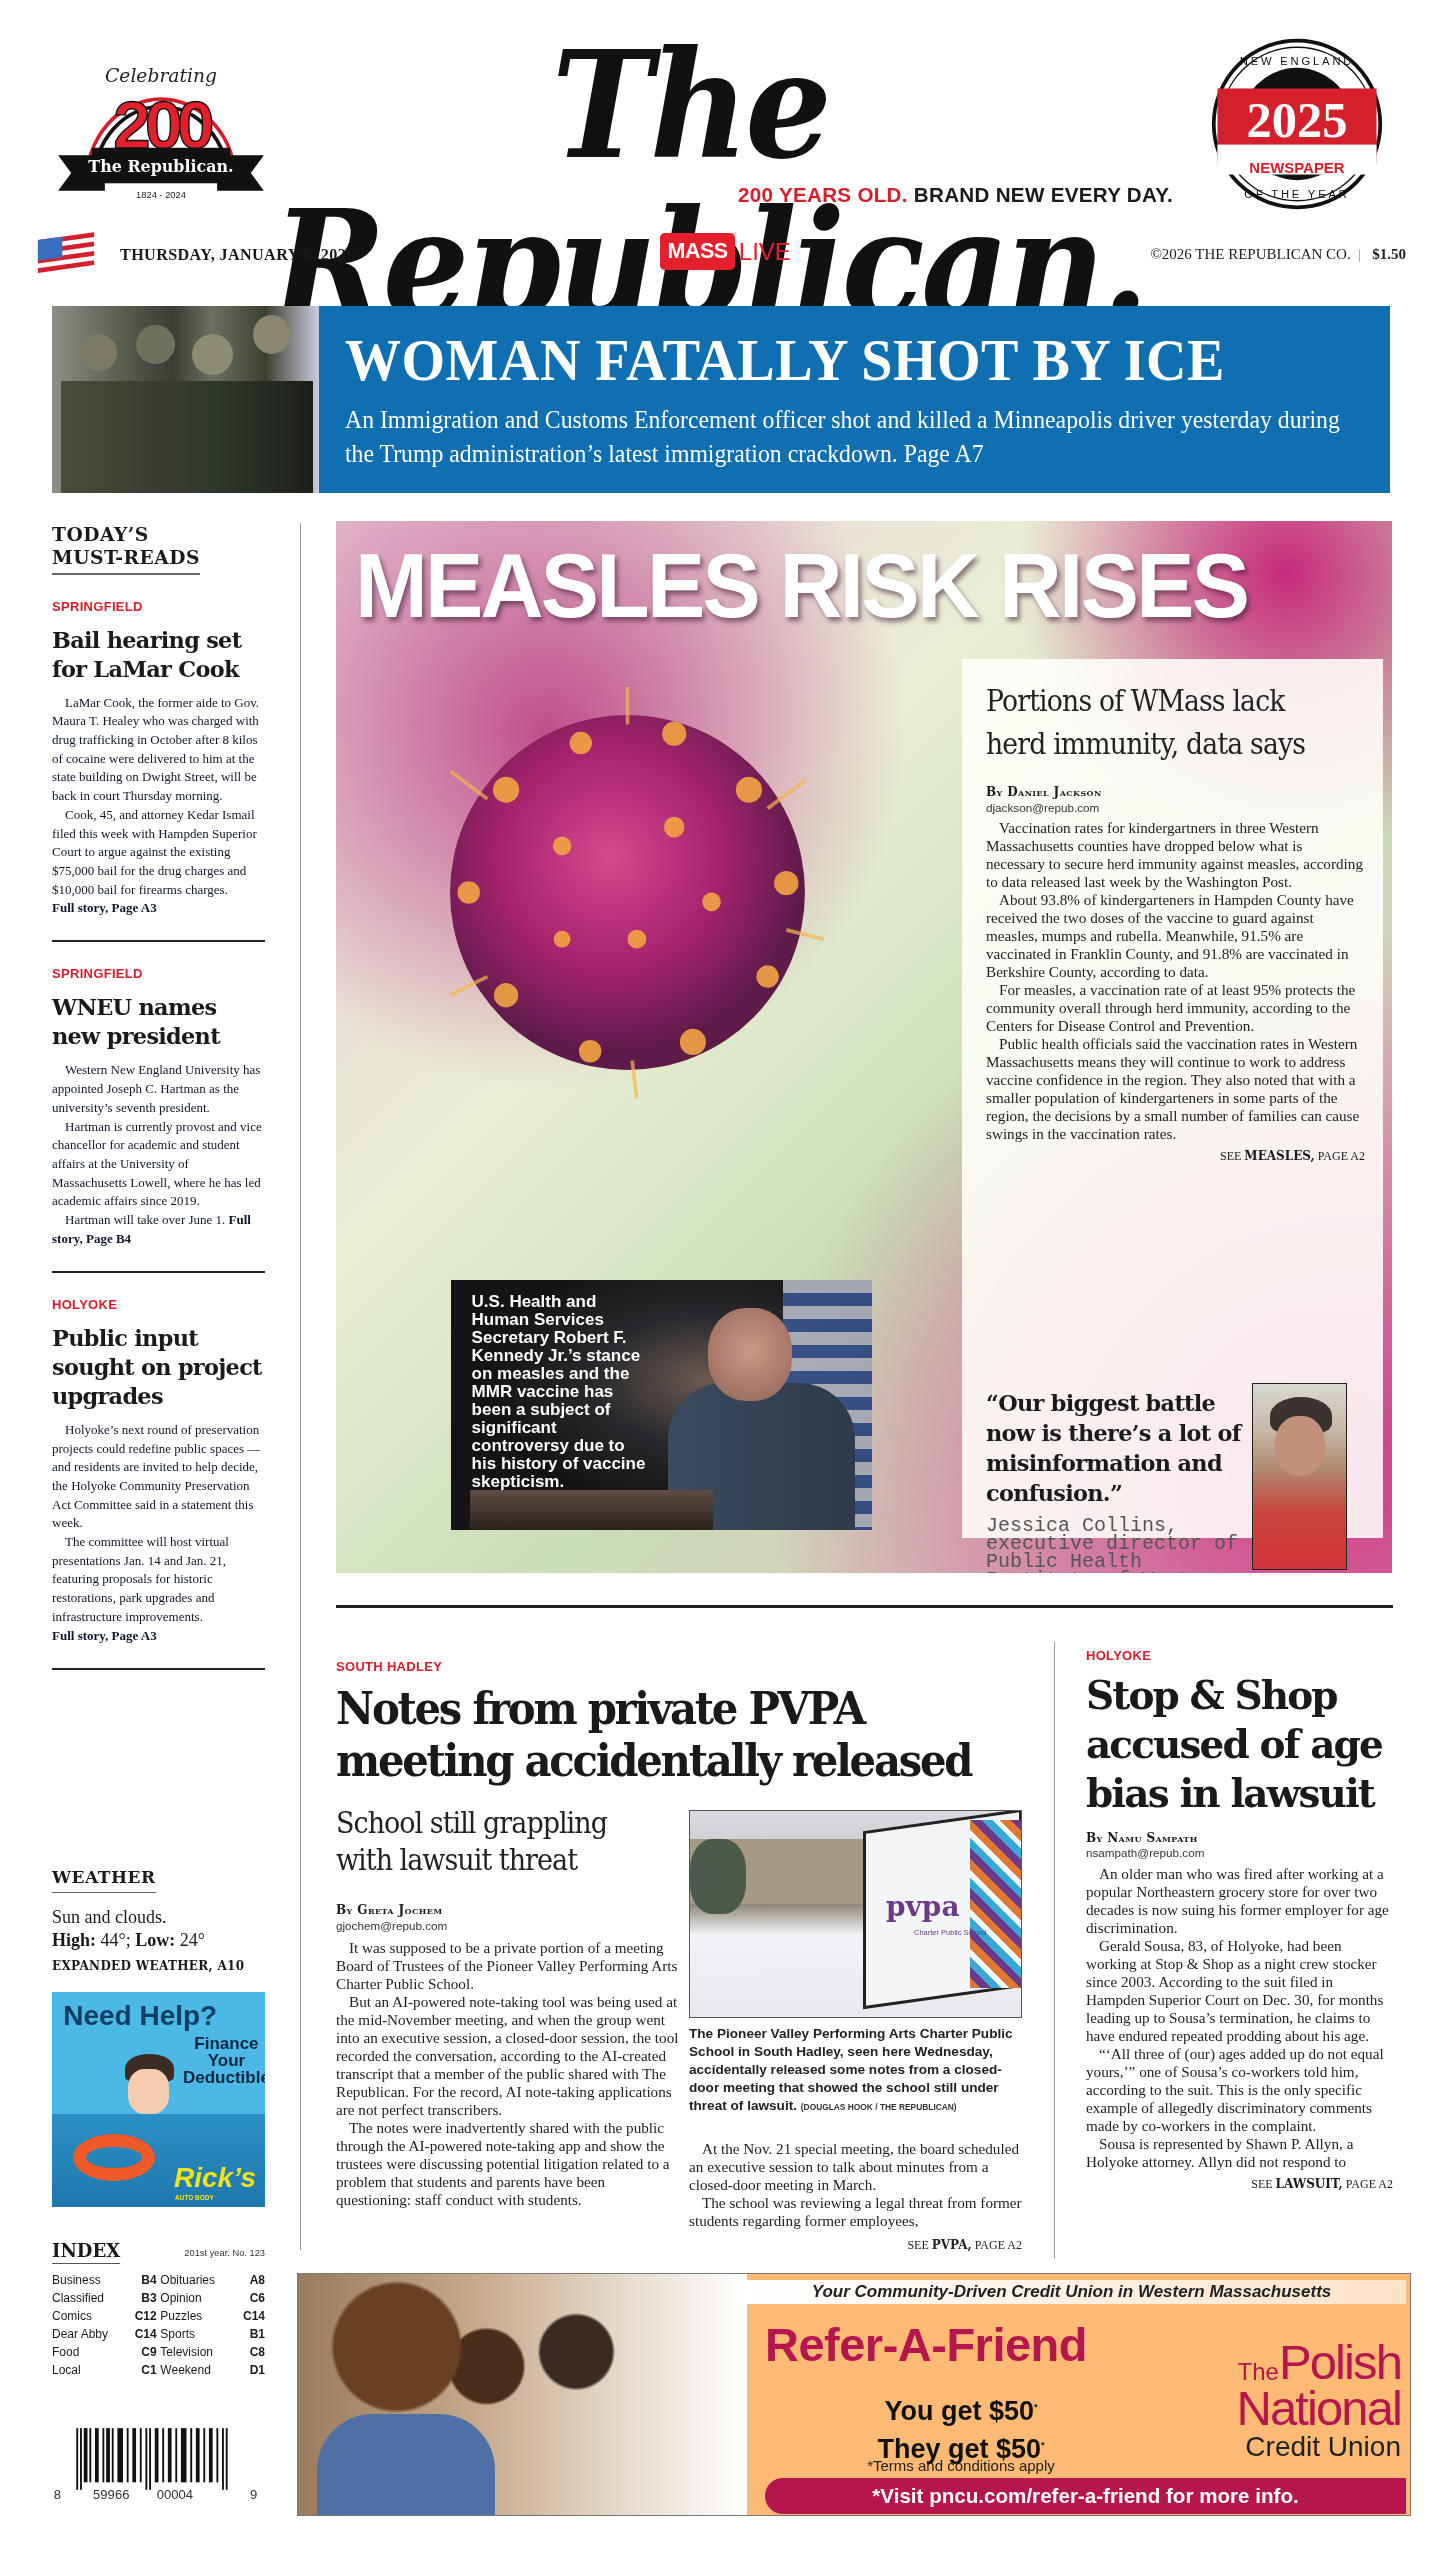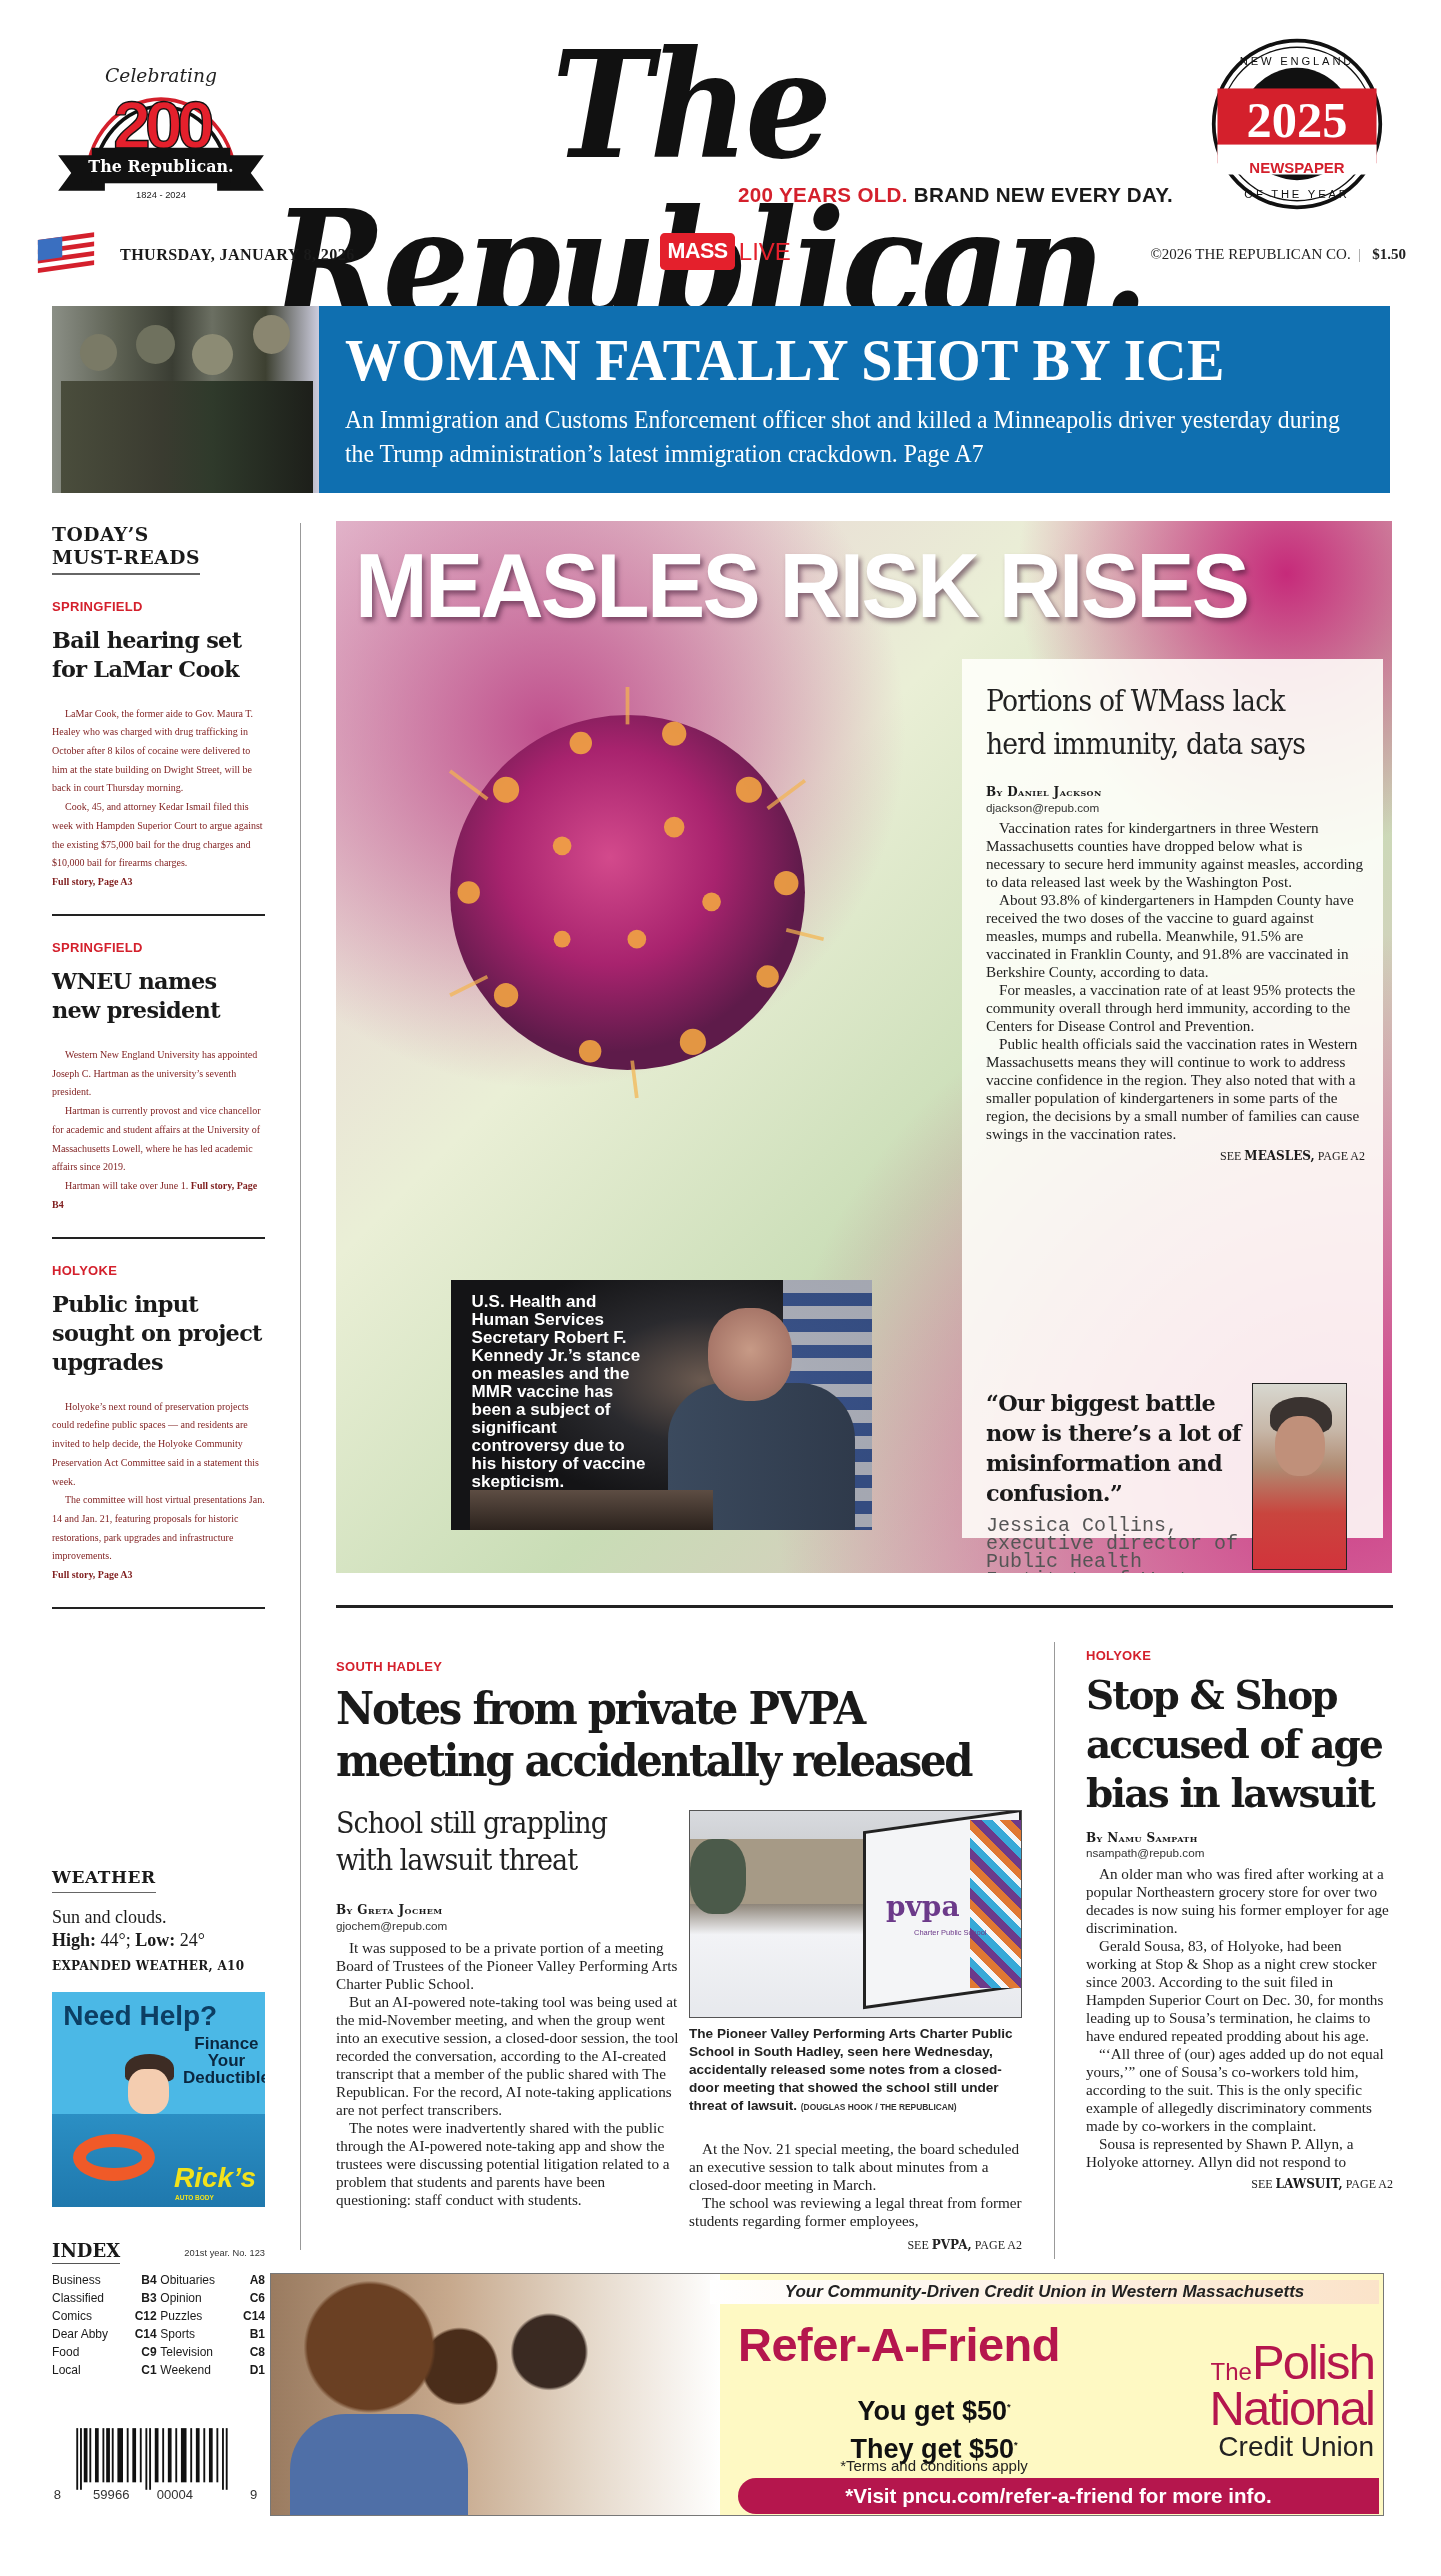--- a/index.html
+++ b/index.html
@@ -27,21 +27,21 @@
   #ice-photo{width:267px;height:187px;background:linear-gradient(90deg,#8b8f86 0%,#5c6052 25%,#3a3d33 45%,#6b6f62 60%,#3d4031 80%,#ccd 100%);position:relative;overflow:hidden}
   #ice-body{flex:1;background:#0f6fb0;color:#fff;padding:22.4px 26px}
   #ice-head{font-family:"Liberation Serif",serif;font-weight:bold;font-size:59px;line-height:65px;letter-spacing:0.5px;transform:scaleX(0.95);transform-origin:left}
   #ice-dek{font-family:"Liberation Serif",serif;font-size:25px;line-height:34px;margin-top:9.3px;transform:scaleX(0.95);transform-origin:left;width:105%}
 
   
   #rail{left:52px;top:523px;width:213px}
   .rail-head{font-family:"DejaVu Serif",serif;font-weight:bold;font-size:18.7px;line-height:23.4px;display:inline-block;border-bottom:2.8px solid #666;padding-bottom:2.8px;letter-spacing:0.5px}
   .kicker{font-family:"Liberation Sans",sans-serif;font-weight:bold;font-size:13px;color:#d4202c;letter-spacing:0.3px;margin-top:24px}
   .rail-hed{font-family:"DejaVu Serif",serif;font-weight:bold;font-size:22.4px;line-height:29px;letter-spacing:-0.7px;margin-top:12px}
-  .rail-body{font-family:"Liberation Serif",serif;font-size:10px;line-height:18.7px;margin-top:21px;color:#7f1d1d}
+  .rail-body{font-family:"Liberation Serif",serif;font-size:13px;line-height:18.7px;margin-top:10px;color:#0f172a}
   .rail-body p{text-indent:13px}
   .rail-body b{font-weight:bold}
   .rail-rule{border-bottom:2.8px solid #222;margin-top:22.4px}
   #weather{left:52px;top:1866px;width:213px}
   #weather .desc{font-family:"Liberation Serif",serif;font-size:18px;margin-top:13px;line-height:22.4px}
   #weather .expanded{font-family:"DejaVu Serif",serif;font-weight:bold;font-size:12px;margin-top:7.5px;letter-spacing:0.3px}
   #ad-rick{left:52px;top:1992px;width:213px;height:215px;background:#4bb8e6;overflow:hidden}
   #ad-rick .need{position:absolute;left:11.2px;top:7.5px;font-family:"Liberation Sans",sans-serif;font-weight:bold;font-size:28px;color:#0c3e63}
   #ad-rick .fin{position:absolute;left:131px;top:43px;font-family:"Liberation Sans",sans-serif;font-size:17px;line-height:17px;text-align:center;color:#0a2740;font-weight:bold}
   #ad-rick .waves{position:absolute;left:0;top:122px;width:100%;height:93px;background:linear-gradient(180deg,#2b8fc4,#1f78ad)}
@@ -101,21 +101,21 @@
   #pvpa-col2{position:absolute;left:689px;top:2140px;width:333px}
 
   
   #ss{left:1086px;top:1648px;width:307px}
   #ss .kicker{margin-top:0}
   #ss-hed{font-family:"DejaVu Serif",serif;font-weight:bold;font-size:39px;line-height:49px;letter-spacing:-1.9px;margin-top:7.5px}
   #ss-by{margin-top:13px}
   #ss-body{margin-top:5.6px}
 
   
-  #pncu{left:270px;top:2273px;width:1114px;height:243px;border:0.9px solid #777;overflow:hidden;background:#fef9c3}
+  #pncu{left:297px;top:2273px;width:1114px;height:243px;border:0.9px solid #777;overflow:hidden;background:#fdba74}
   #pncu .photo{position:absolute;left:0;top:0;width:449px;height:243px;background:radial-gradient(circle at 22% 30%,#6a4023 0%,#6a4023 16%,rgba(0,0,0,0) 17%),radial-gradient(circle at 42% 38%,#4a2d1a 0%,#4a2d1a 12%,rgba(0,0,0,0) 13%),radial-gradient(circle at 62% 32%,#3a2a22 0%,#3a2a22 11%,rgba(0,0,0,0) 12%),linear-gradient(90deg,#9a7b60 0%,#c7a98d 40%,#e4d7c8 70%,#fff 100%)}
   #pncu .shirt{position:absolute;left:18.7px;top:140px;width:178px;height:103px;background:#4f6fa7;border-radius:56px 56px 0 0}
   #pncu .topbar{position:absolute;left:439px;top:5.6px;width:669px;height:24px;background:linear-gradient(90deg,#fff 0%,#fbe3c9 100%);font-family:"Liberation Sans",sans-serif;font-weight:bold;font-style:italic;font-size:17px;line-height:24px;text-align:center;color:#222}
   #pncu .refer{position:absolute;left:467px;top:43px;font-family:"Liberation Sans",sans-serif;font-weight:bold;font-size:47px;color:#b5164d;letter-spacing:-0.5px}
   #pncu .get{position:absolute;left:523px;top:116px;width:280px;text-align:center;font-family:"Liberation Sans",sans-serif;font-weight:bold;font-size:27px;line-height:34px;color:#111}
   #pncu .get sup{font-size:9.3px}
   #pncu .terms{position:absolute;left:523px;top:183px;width:280px;text-align:center;font-family:"Liberation Sans",sans-serif;font-size:15px;color:#222}
   #pncu .brand{position:absolute;left:879px;top:65px;width:224px;font-family:"Liberation Sans",sans-serif;color:#b5164d;text-align:right}
   #pncu .brand .the{font-size:24px;color:#b5164d;vertical-align:bottom}
   #pncu .brand .polish{font-size:49px;line-height:47px;letter-spacing:-1.9px}

